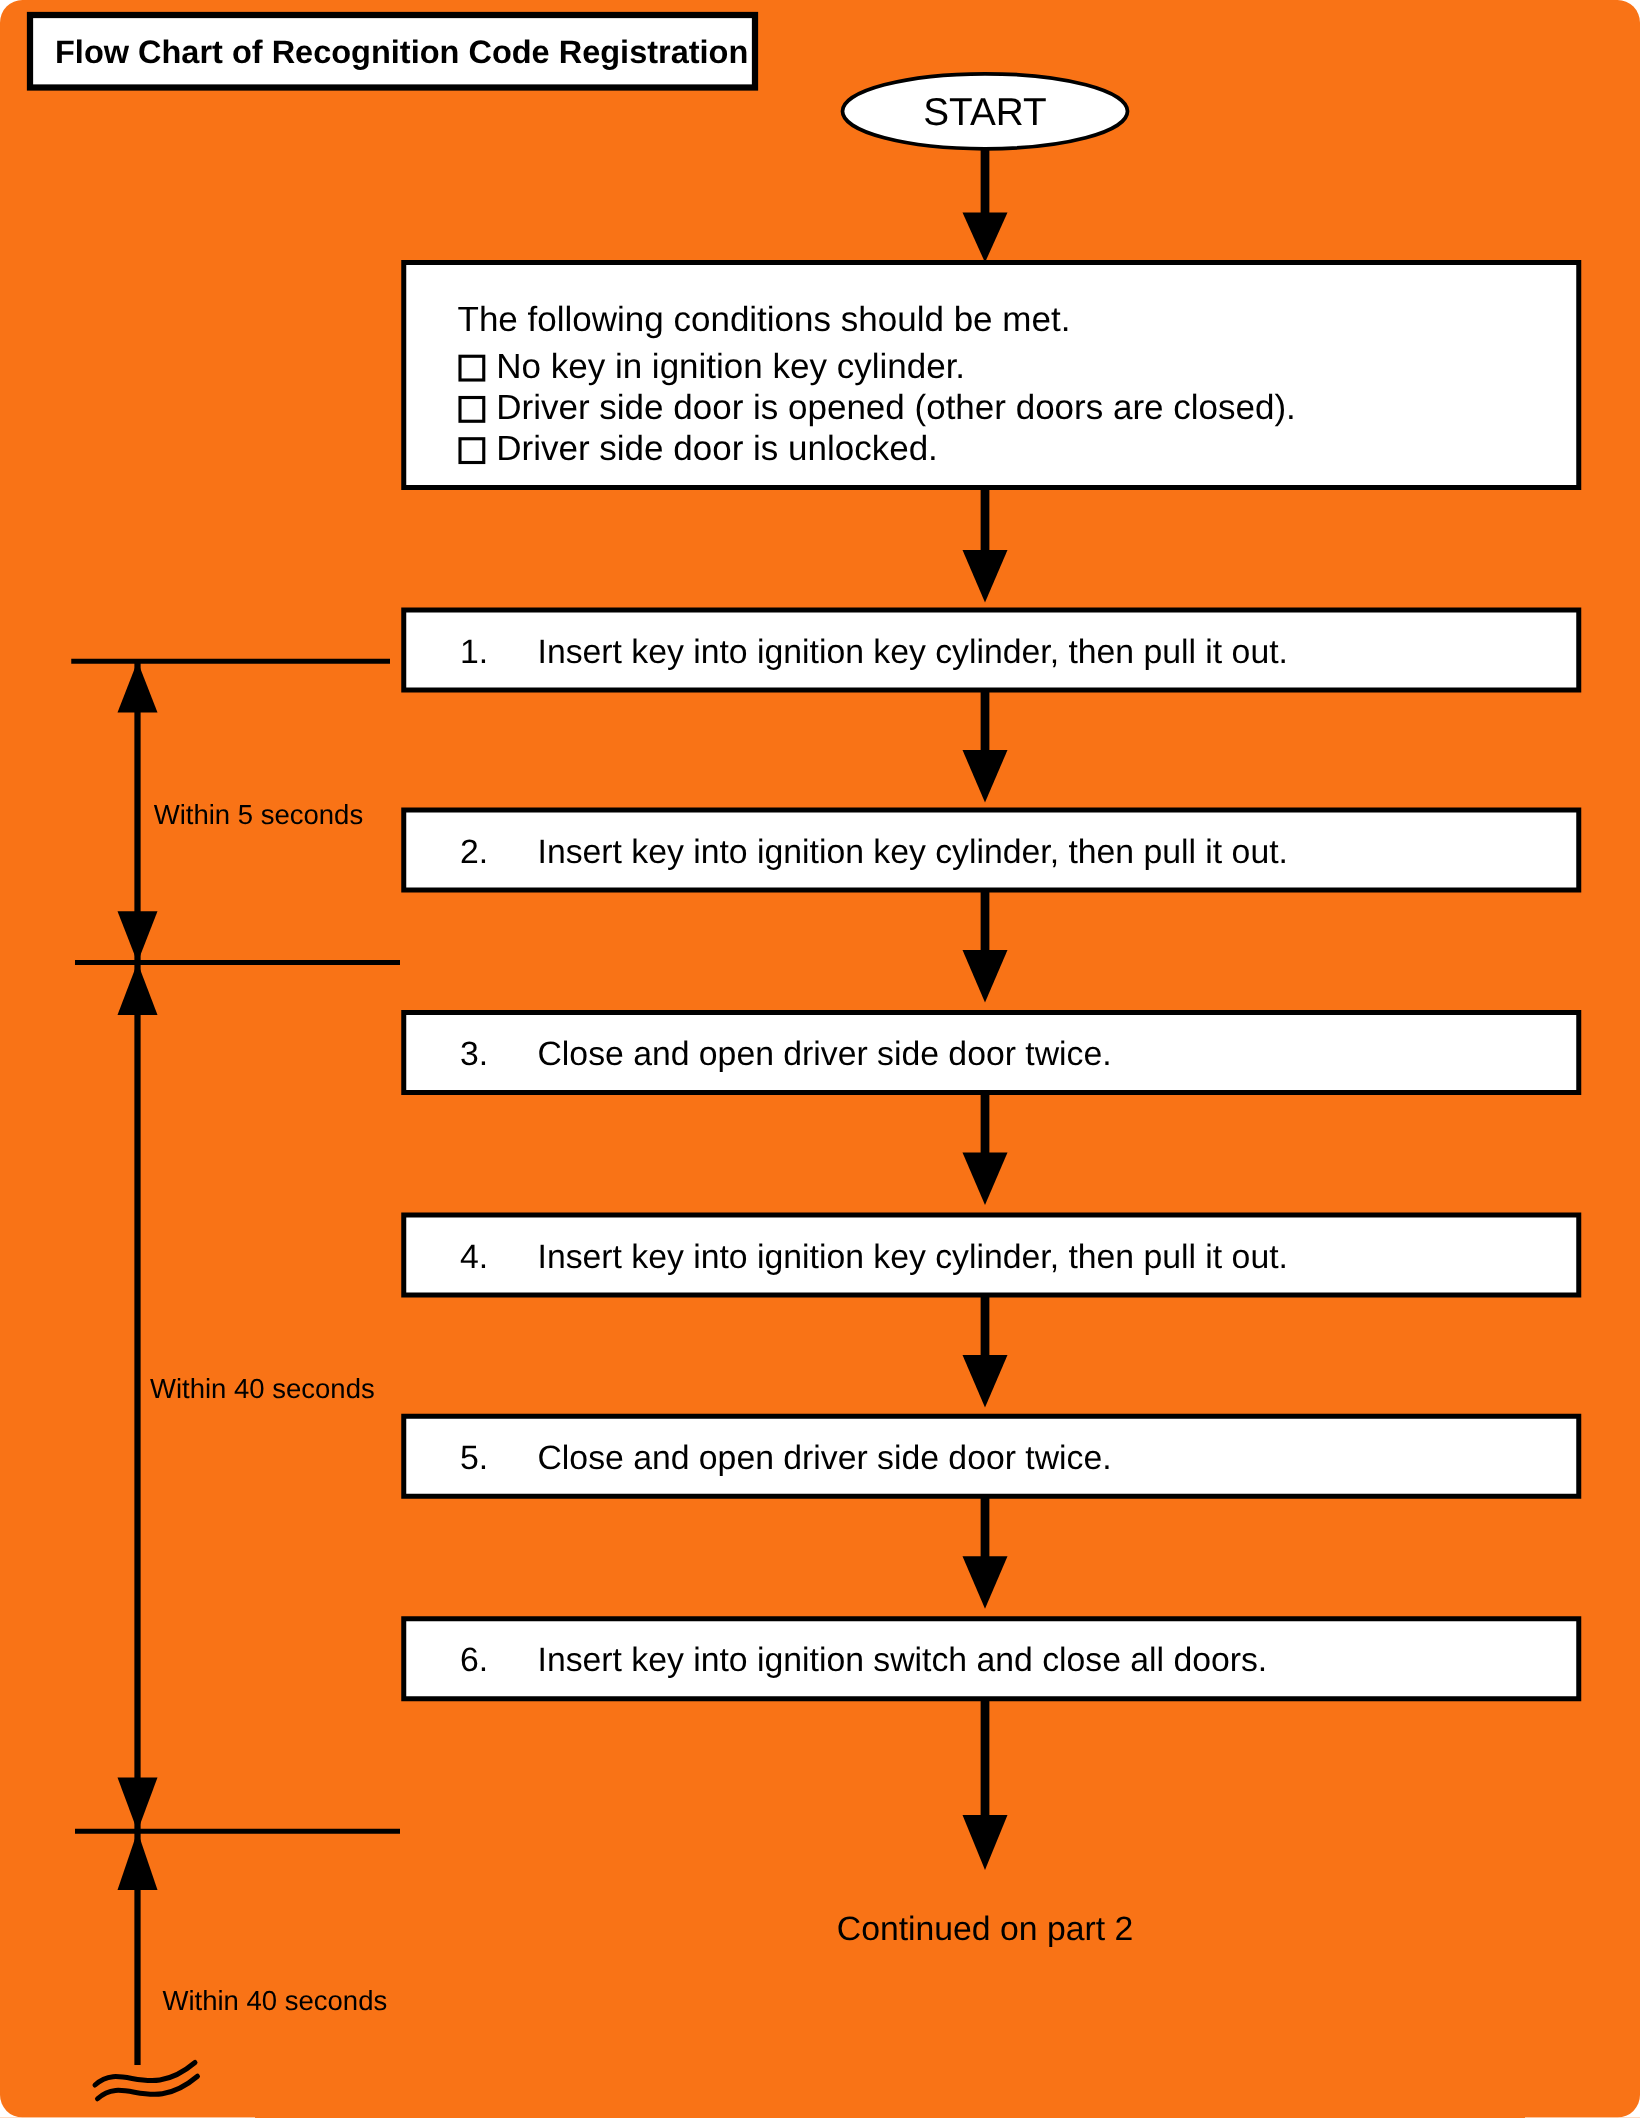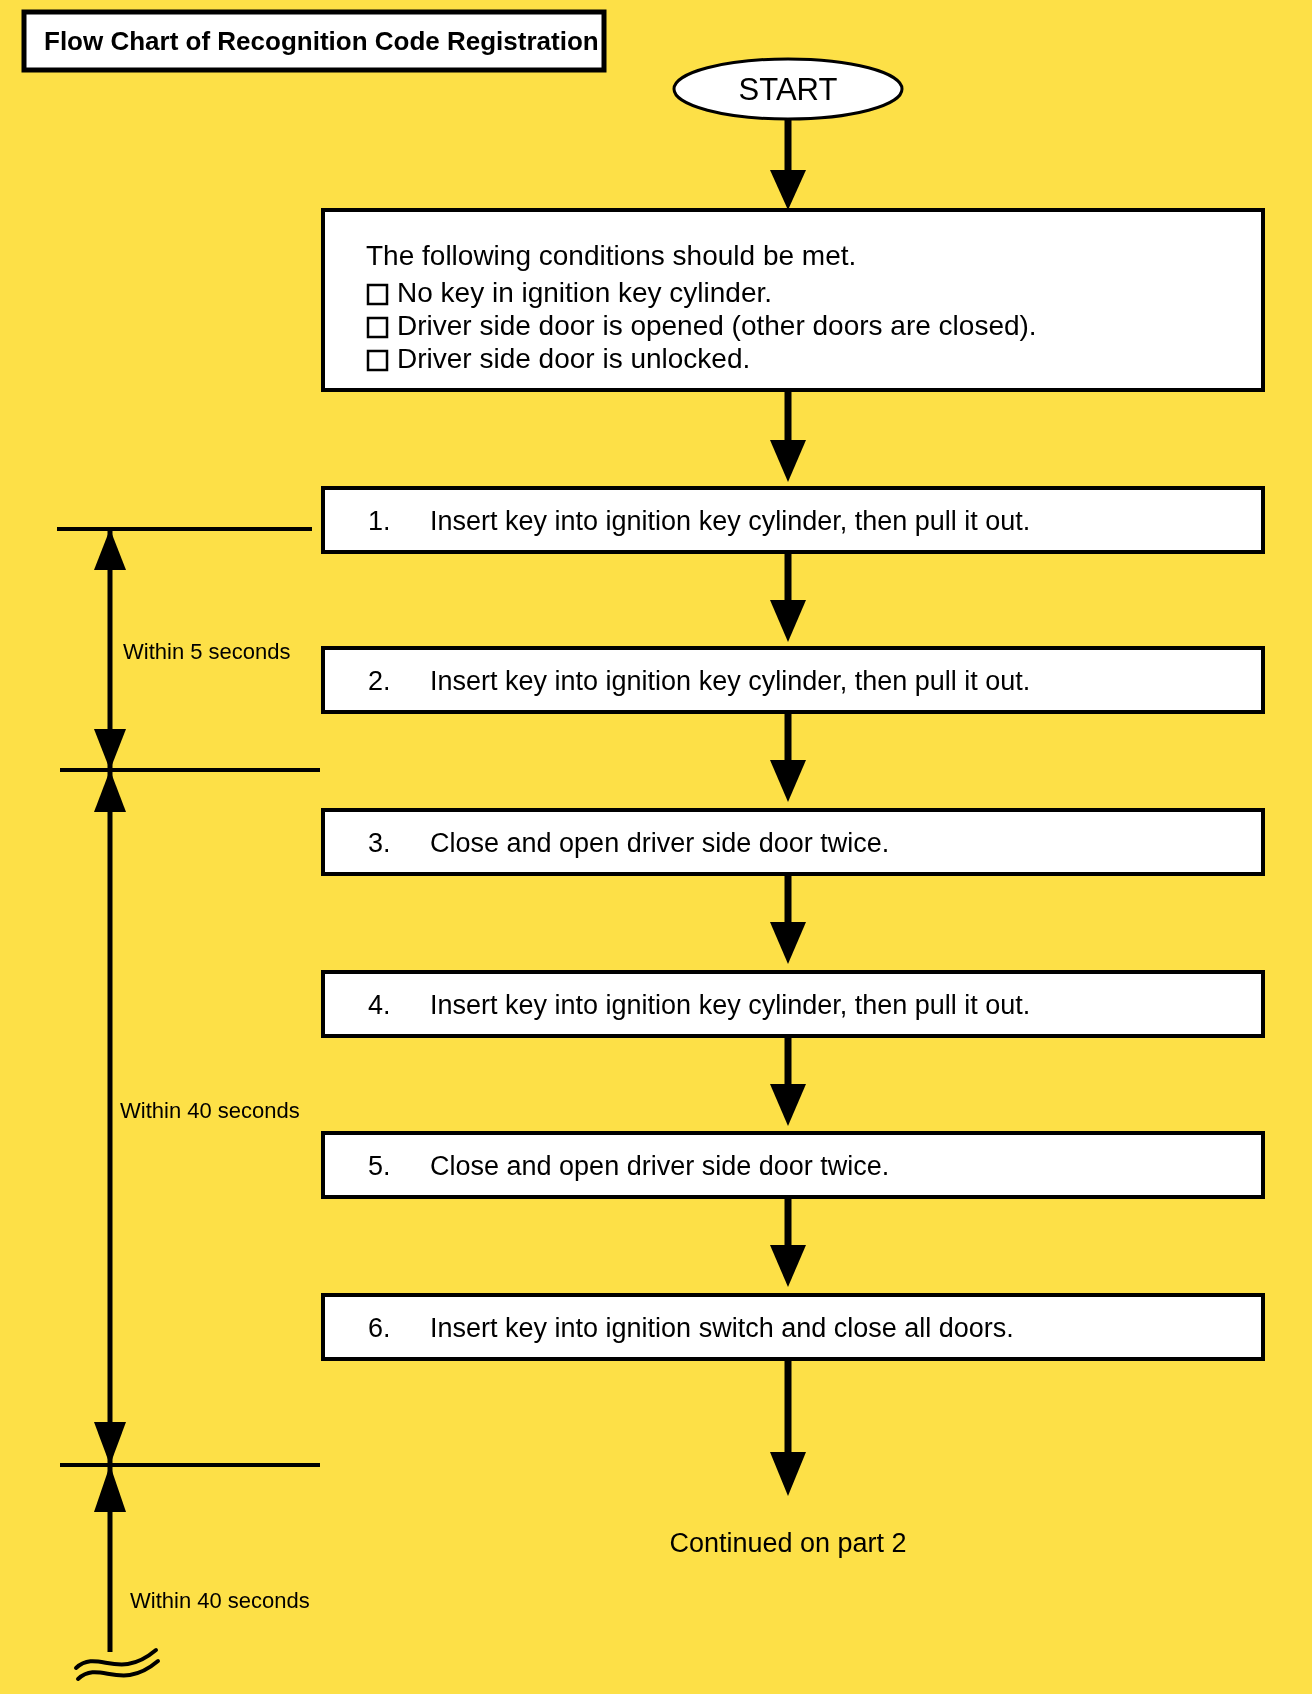--- a/index.html
+++ b/index.html
@@ -9,22 +9,23 @@
     background: #ffffff;
   }
   body {
     font-family: "Liberation Sans", sans-serif;
     color: #000000;
   }
   #page {
     position: relative;
     width: 1312px;
     height: 1694px;
-    background: #fde047;
+    background: #f97316;
     overflow: hidden;
+    border-radius: 18px;
   }
   #flow-svg {
     position: absolute;
     left: 0;
     top: 0;
     width: 1312px;
     height: 1694px;
   }
   .box-rect {
     fill: #ffffff;

